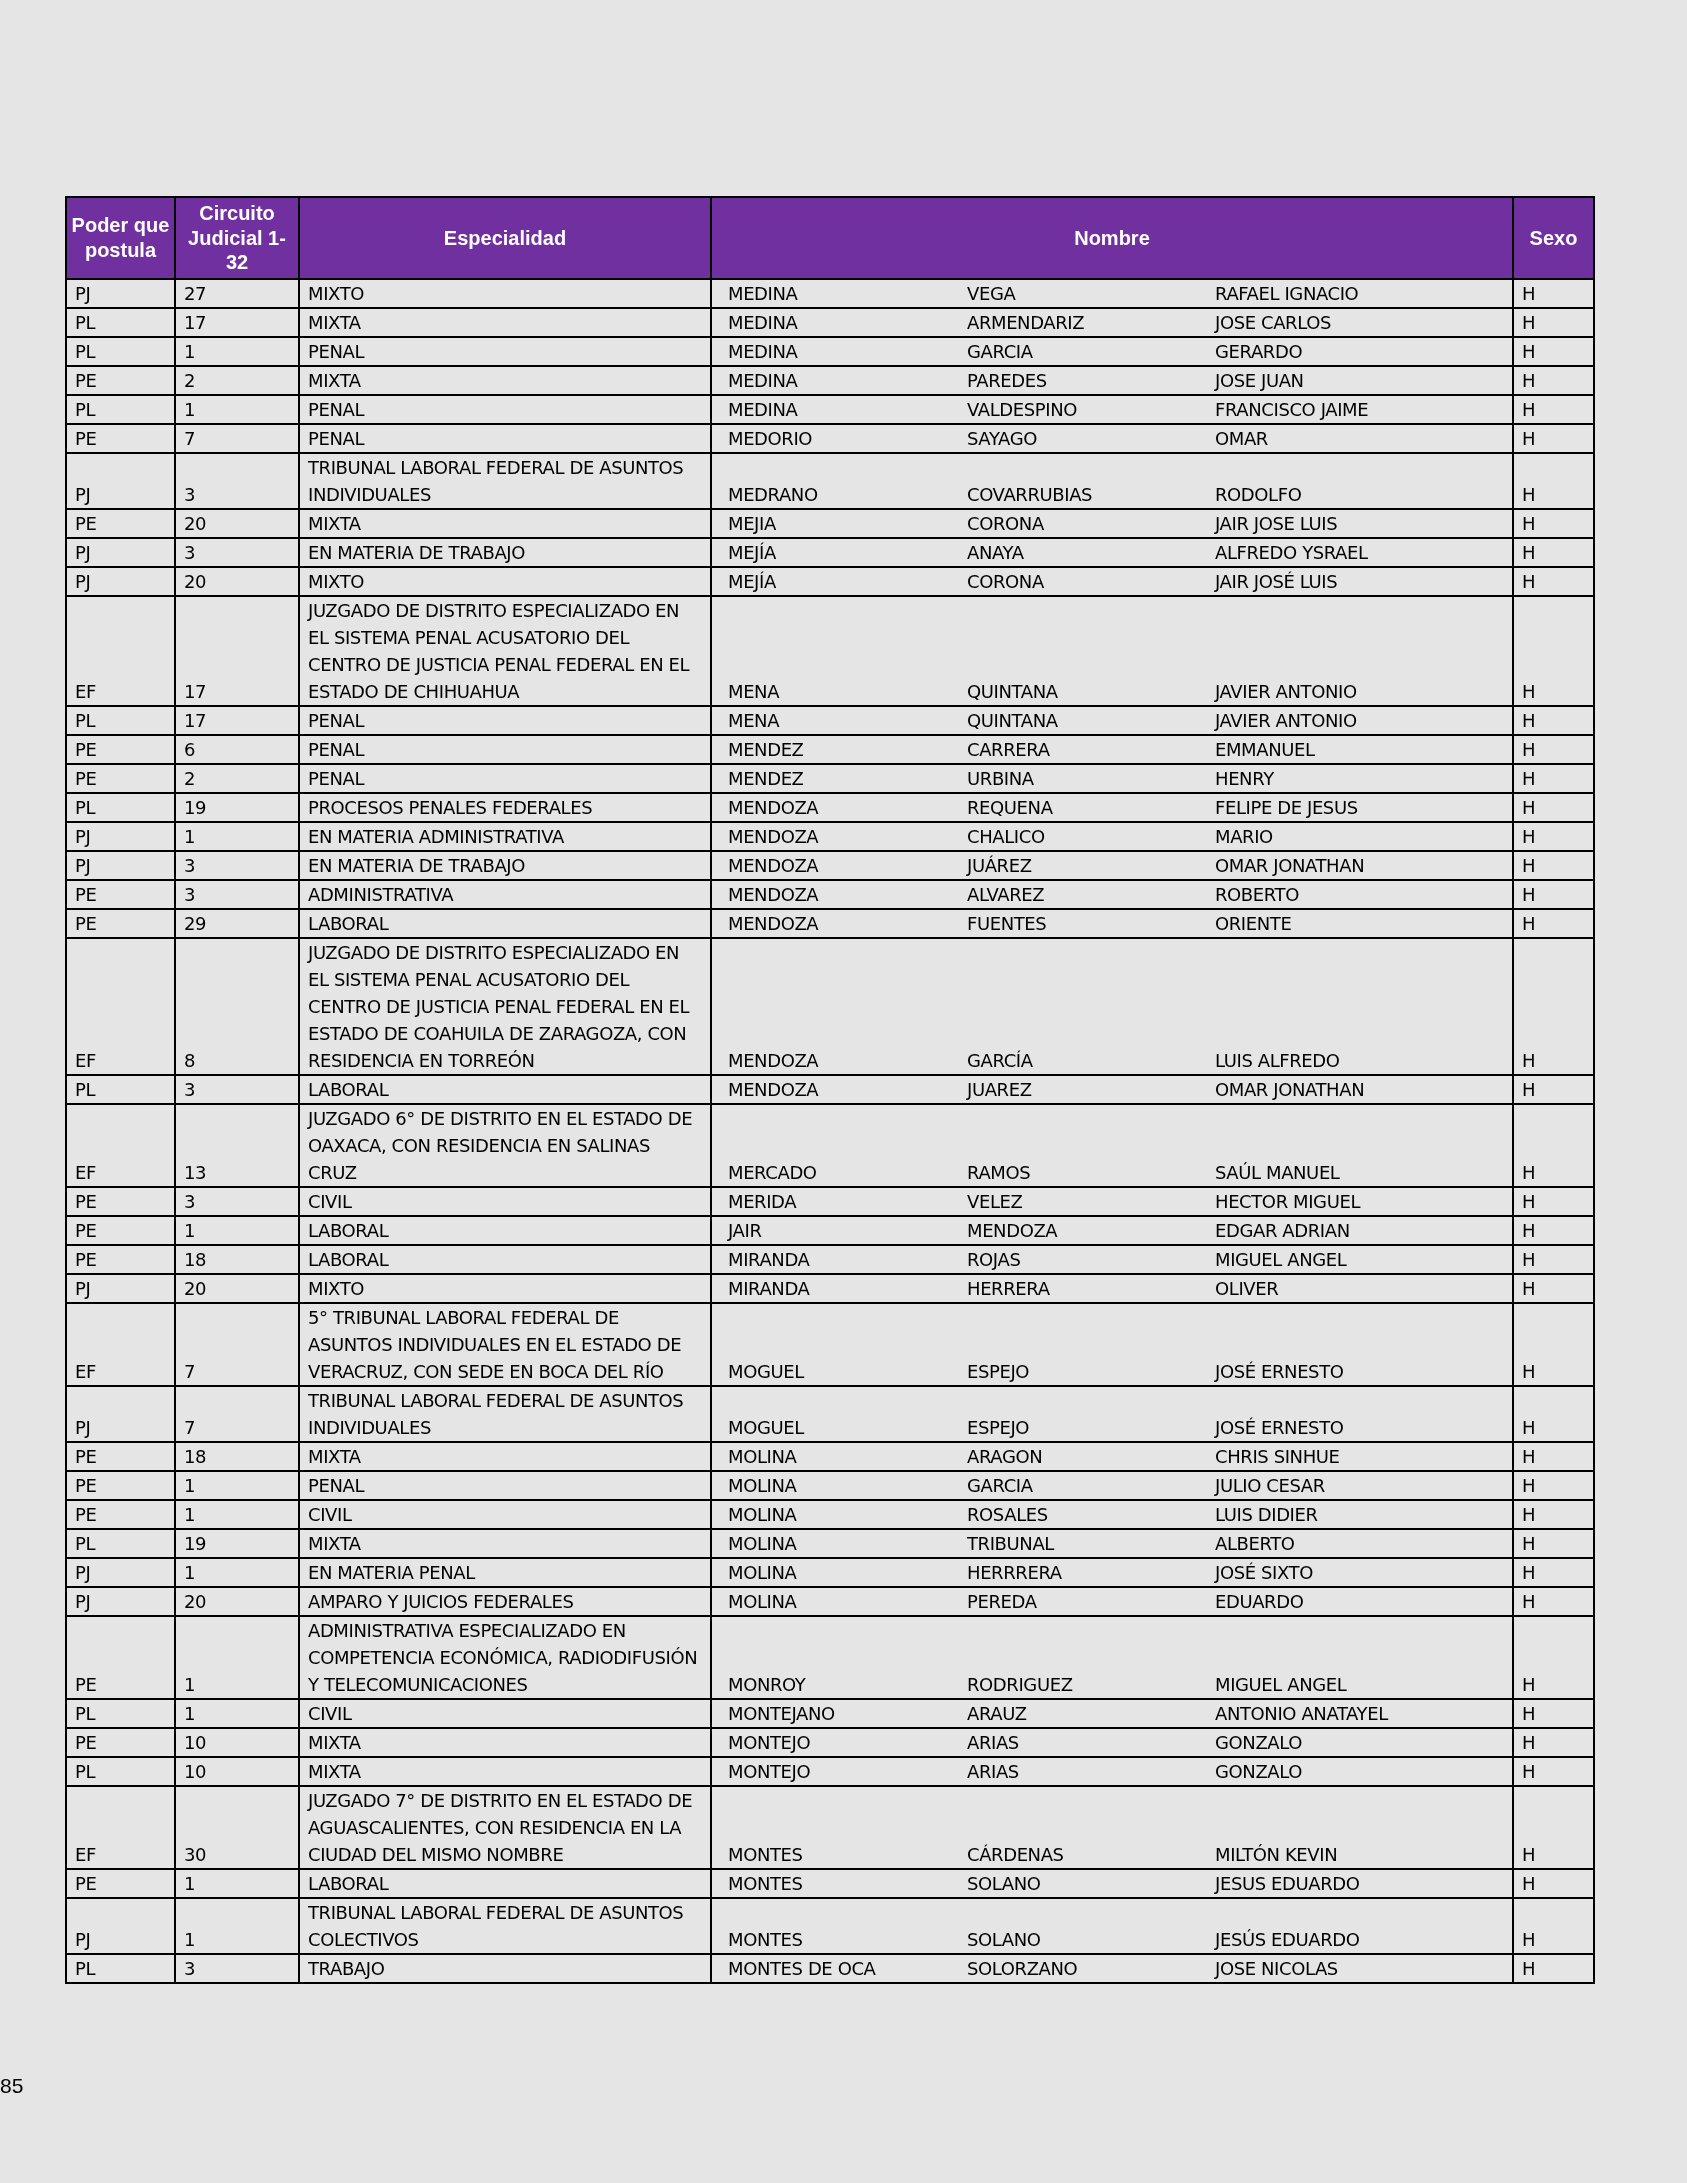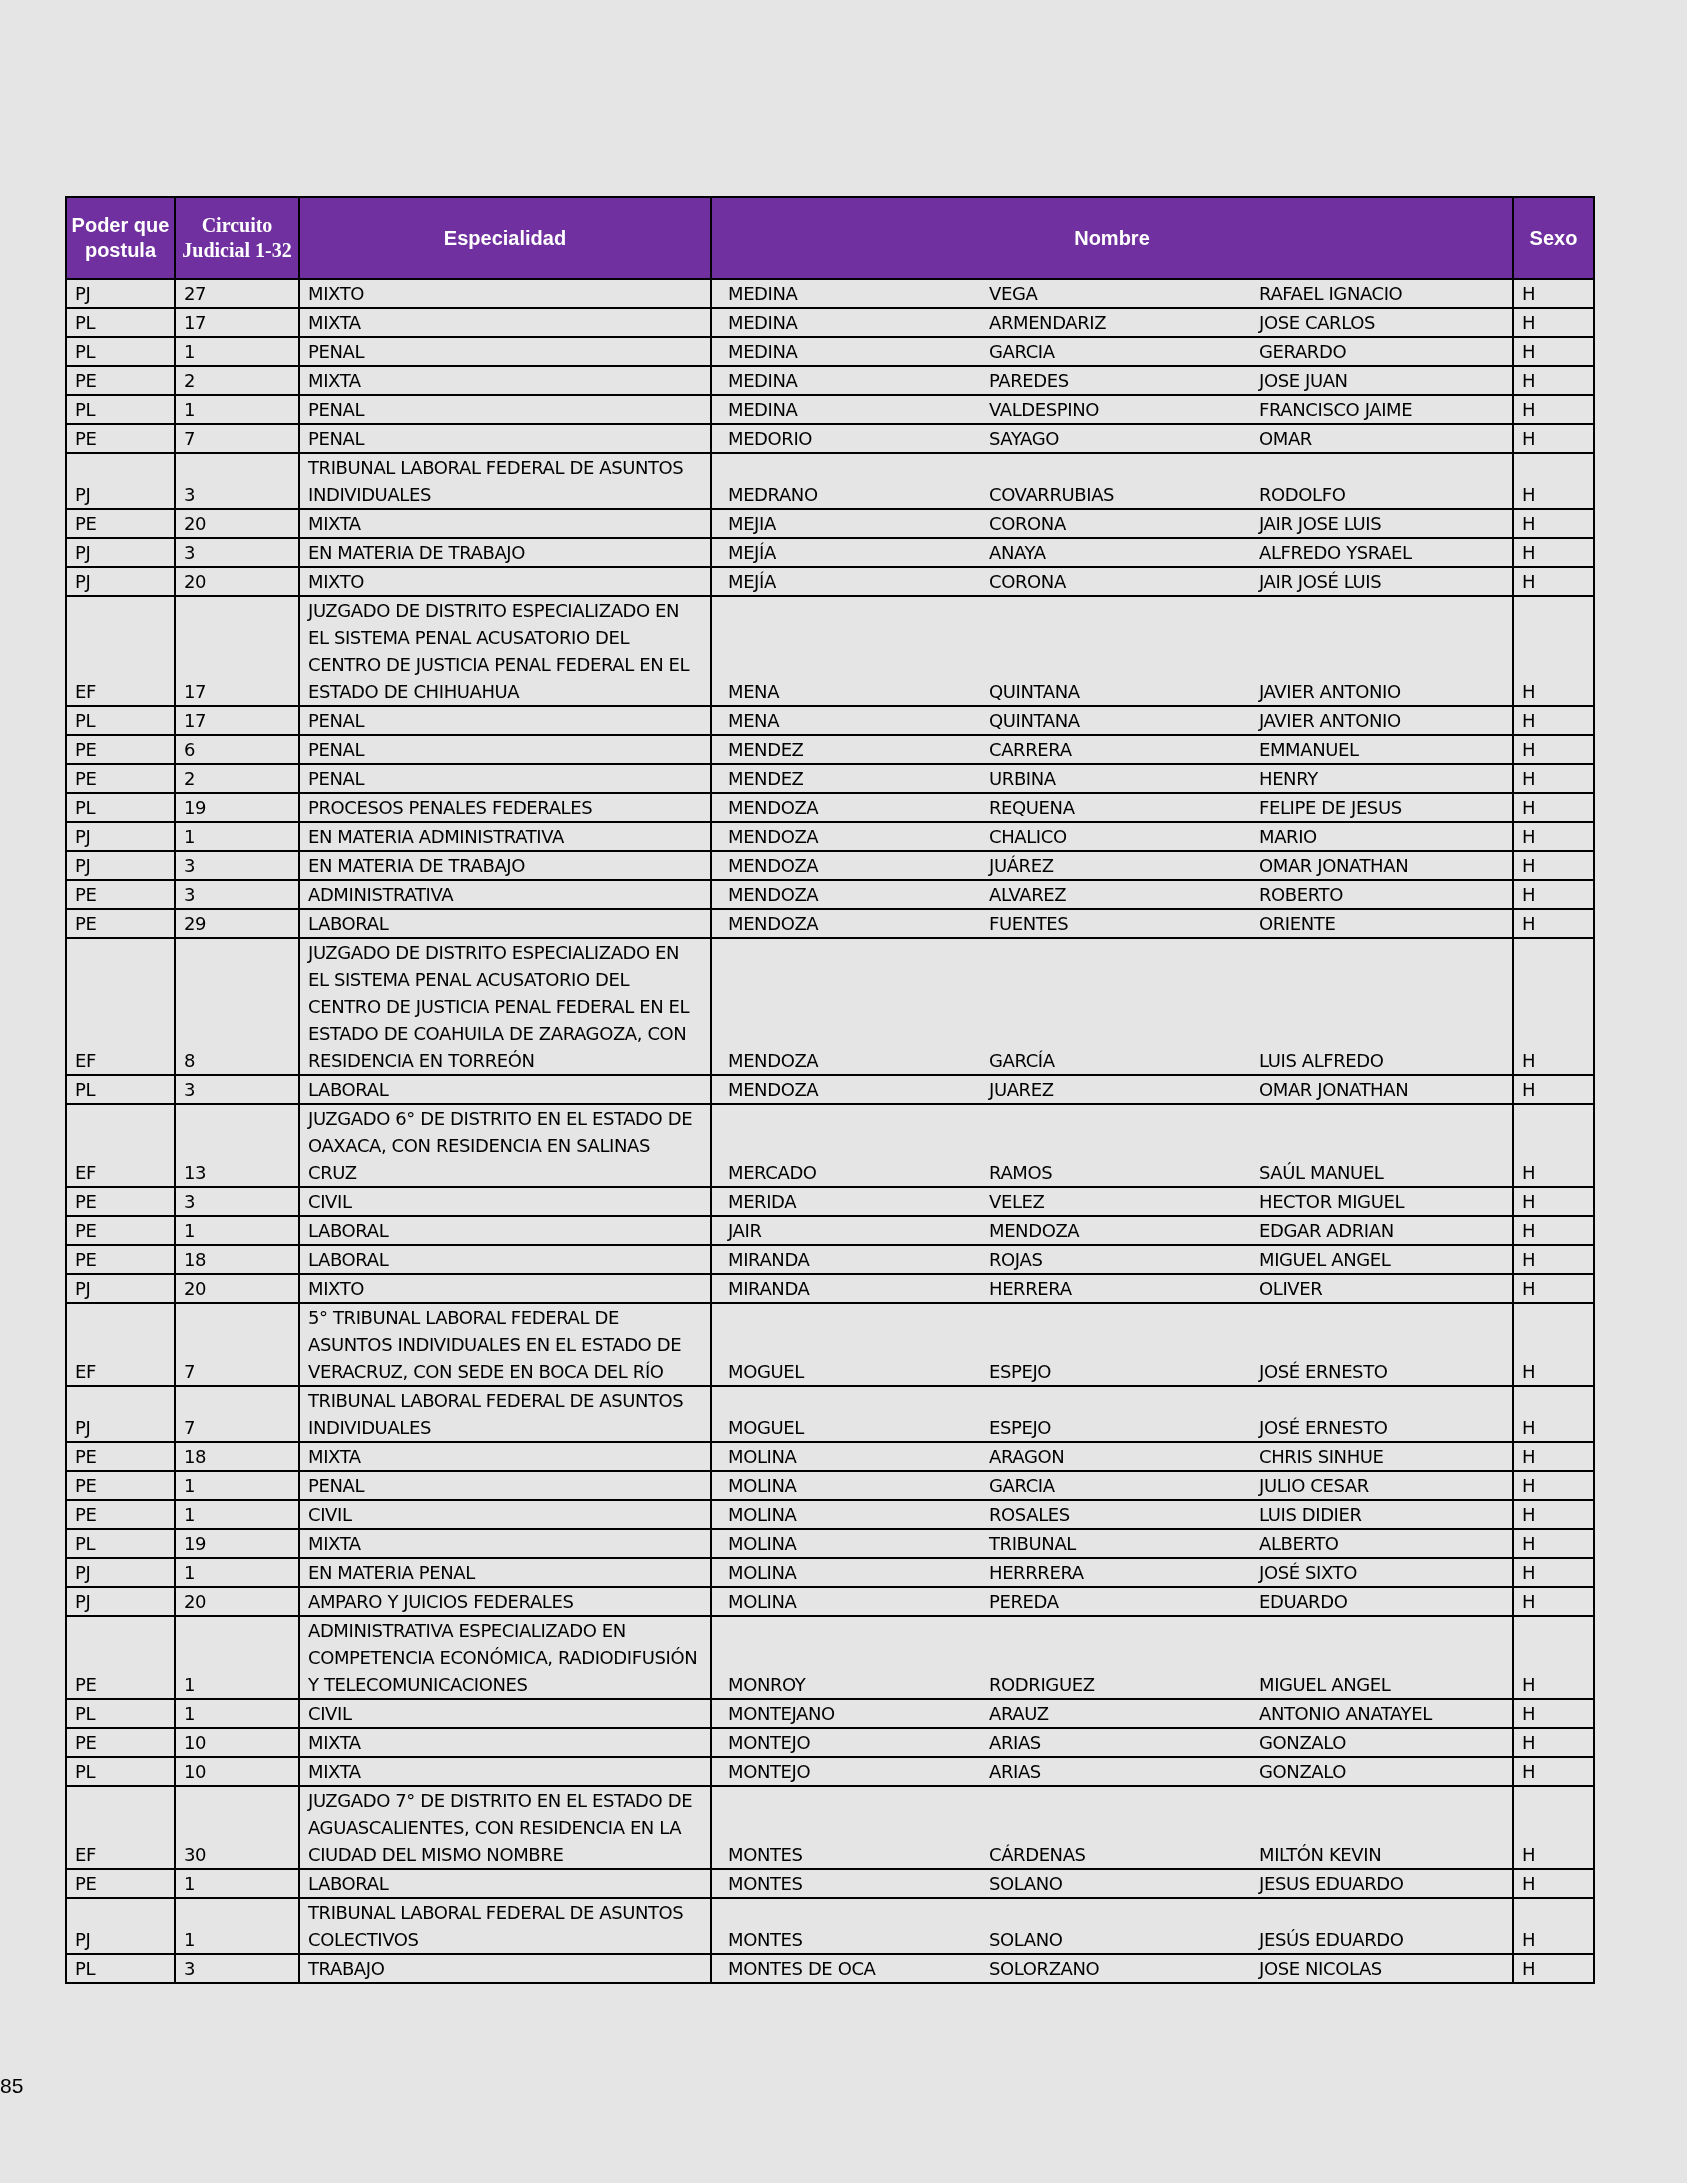--- a/index.html
+++ b/index.html
@@ -10,29 +10,29 @@
     width: 1527px; border-collapse: collapse; table-layout: fixed;
     font-family: "DejaVu Sans", sans-serif; color: #000;
   }
   table.roster th, table.roster td { border: 2px solid #000; }
   table.roster th {
     background: #7030A0; color: #ffffff; font-weight: bold;
     font-family: "Liberation Sans", sans-serif; font-size: 20px;
     text-align: center; vertical-align: middle; line-height: 24.5px;
     padding: 1.3px 2.6px; height: 77px;
   }
-  table.roster th.serif { font-family: Liberation Serif, serif; font-size: 20px; }
+  table.roster th.serif { font-family: Liberation Sans, sans-serif; font-size: 20px; }
   table.roster td {
     font-size: 18px; line-height: 27px; vertical-align: bottom;
     padding: 0 8px; white-space: nowrap; overflow: hidden;
     letter-spacing: -0.4px;
   }
   table.roster td.esp { white-space: normal; }
   td.nombre { padding: 0; }
-  .nm { display: flex; align-items: flex-end; height: 100%; gap: 22px; }
+  .nm { display: flex; align-items: flex-end; height: 100%; }
   .nm span { display: block; white-space: nowrap; overflow: hidden; padding-left: 8px; box-sizing: border-box; }
   .nm .a1 { width: 239px; }
   .nm .a2 { width: 248px; }
   .nm .n { flex: 1; }
   .page-number {
     position: absolute; left: 0; width: 1687px; top: 2074px; text-align: left;
     font-family: "Liberation Sans", sans-serif; font-size: 21px; color: #000;
   }
 </style>
 </head>

